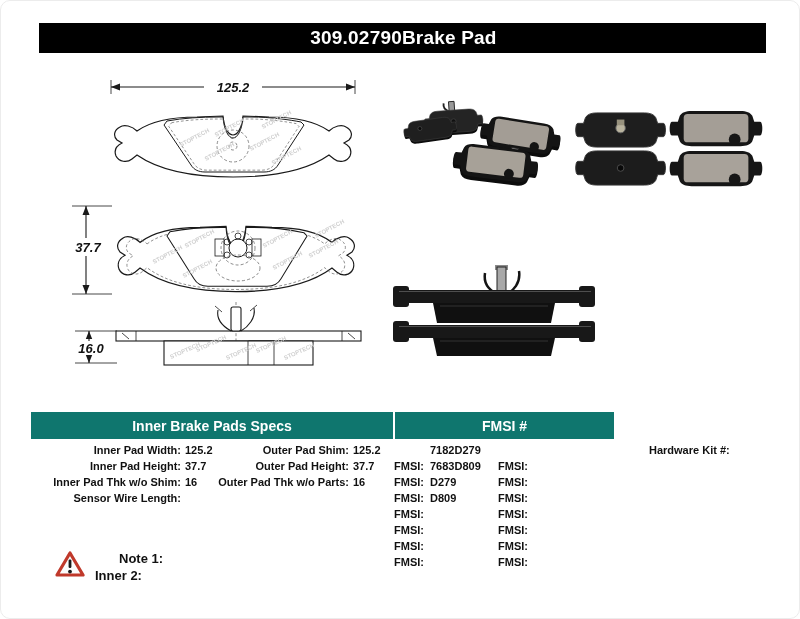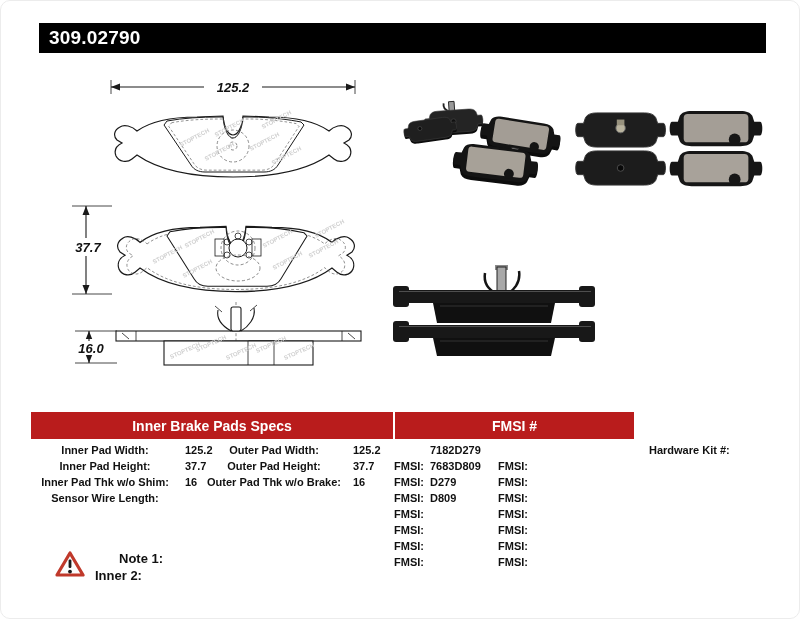--- a/index.html
+++ b/index.html
@@ -7,35 +7,35 @@
   body { font-family:"Liberation Sans", sans-serif; }
   .page {
     position:relative; width:800px; height:619px; background:#fff;
     border:1px solid #ececec; border-radius:10px; overflow:hidden;
   }
   .abs { position:absolute; }
 
   
   .header-bar {
     left:38px; top:22px; width:727px; height:30px; background:#000;
-    display:flex; align-items:center; justify-content:flex-start;
+    display:flex; align-items:center; justify-content:center;
     padding:0 8px 0 10px;
   }
   .header-bar span { color:#fff; font-weight:bold; font-size:19px; letter-spacing:0.2px; }
 
   
-  .bar { background:#b91c1c; height:27px; display:flex; align-items:center; justify-content:center; }
+  .bar { background:#0f766e; height:27px; display:flex; align-items:center; justify-content:center; }
   .bar span { color:#fff; font-weight:bold; font-size:14px; }
   .bar.split { justify-content:space-around; }
   .bar.split span { flex:1; text-align:center; }
 
   
   .spec-block { font-size:11px; font-weight:bold; color:#111; }
   .spec-row { display:flex; height:16px; align-items:center; }
-  .spec-row .lbl { text-align:center; }
+  .spec-row .lbl { text-align:right; }
   .spec-row .val { margin-left:4px; white-space:pre; }
   .inner-block .lbl { width:152px; }
   .outer-block .lbl { width:150px; }
   .fmsi-col .lbl { width:32px; text-align:left;margin-top:32px; }
   .related-block .lbl { text-align:left;margin-left:44px; }
 
   .note-text { font-size:13px; font-weight:bold; color:#111; }
 
   svg { display:block; }
   svg text { font-family:"Liberation Sans", sans-serif; }
@@ -45,20 +45,21 @@
   .tthin { stroke:#1a1a1a; stroke-width:0.8; fill:none; }
   .tdash { stroke:#5a5a5a; stroke-width:0.7; fill:none; stroke-dasharray:3 2.2; }
 </style>
 </head>
 <body>
 
 <div class="page">
 
   <div class="abs header-bar">
     <span>309.02790</span>
+    <span>Brake Pad</span>
   </div>
 
   <svg width="0" height="0" style="position:absolute" aria-hidden="true">
     <defs>
       <path id="tp-outline" d="M 26,34 C 40,24 62,20 86,20 L 112,19 C 113,32 118,38 122,38 C 126,38 131,32 132,19 L 158,20 C 182,20 204,24 218,34 C 223,29 231,27 235,30 C 241,33 242,39 238,43 L 233,46 C 239,49 241,54 239,59 C 236,65 228,66 223,62 L 218,58 C 198,72 168,80 122,80 C 76,80 46,72 26,58 L 21,62 C 16,66 8,65 5,59 C 3,54 5,49 11,46 L 6,43 C 2,39 3,33 9,30 C 13,27 21,29 26,34 Z"></path>
       <path id="tp-friction" d="M 56,24 C 72,21 90,20 108,20 L 112,20 C 113,34 118,41 122,41 C 126,41 131,34 132,20 L 140,20 C 160,20 180,23 190,25 L 193,28 L 167,68 C 164,73 159,75 153,75 L 94,75 C 88,75 83,73 80,68 L 53,28 Z"></path>
       <path id="photo-pad" d="M 3,13 C 0,13 0,27 3,27 L 9,27 L 11,33 C 13,36.5 17,38 23,38 L 73,38 C 79,38 83,36.5 85,33 L 87,27 L 93,27 C 96,27 96,13 93,13 L 87,13 L 85,7 C 83,3.5 79,2 73,2 L 23,2 C 17,2 13,3.5 11,7 L 9,13 Z"></path>
     </defs>
   </svg>
 
@@ -238,21 +239,21 @@
       <rect x="2" y="66" width="200" height="13" fill="#181818"></rect>
       <line x1="6" y1="67.5" x2="198" y2="67.5" stroke="#4e4e4e" stroke-width="1.2"></line>
       <path d="M 40,79 L 162,79 L 158,97 L 44,97 Z" fill="#101010"></path>
       <line x1="47" y1="82" x2="155" y2="82" stroke="#333" stroke-width="1"></line>
     </g>
   </svg>
 
   <div class="abs bar split" style="left:30px; top:411px; width:362px;">
     <span>Inner Brake Pads Specs</span>
   </div>
-  <div class="abs bar" style="left:394px; top:411px; width:239px;">
+  <div class="abs bar" style="left:394px; top:411px; width:219px;">
     <span>FMSI #</span>
   </div>
 
   <div class="abs spec-block inner-block" style="left:28px; top:441px;">
     <div class="spec-row">
       <span class="lbl">Inner Pad Width:</span>
       <span class="val">125.2</span>
     </div>
     <div class="spec-row">
       <span class="lbl">Inner Pad Height:</span>
@@ -263,29 +264,29 @@
       <span class="val">16</span>
     </div>
     <div class="spec-row">
       <span class="lbl">Sensor Wire Length:</span>
       <span class="val"></span>
     </div>
   </div>
 
   <div class="abs spec-block outer-block" style="left:198px; top:441px;">
     <div class="spec-row">
-      <span class="lbl">Outer Pad Width:</span>
+      <span class="lbl">Outer Pad Shim:</span>
       <span class="val">125.2</span>
     </div>
     <div class="spec-row">
       <span class="lbl">Outer Pad Height:</span>
       <span class="val">37.7</span>
     </div>
     <div class="spec-row">
-      <span class="lbl">Outer Pad Thk w/o Brake:</span>
+      <span class="lbl">Outer Pad Thk w/o Parts:</span>
       <span class="val">16</span>
     </div>
   </div>
 
   <div class="abs spec-block fmsi-col" style="left:393px; top:441px;">
     <div class="spec-row">
       <span class="lbl">FMSI:</span>
       <span class="val">7182D279</span>
     </div>
     <div class="spec-row">

